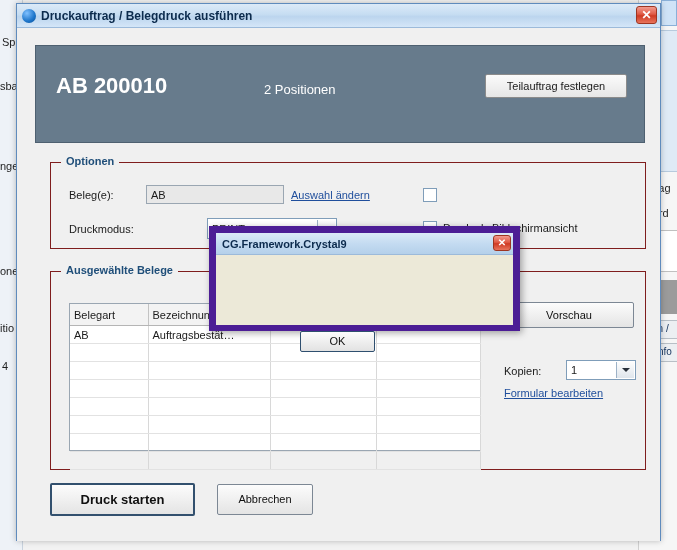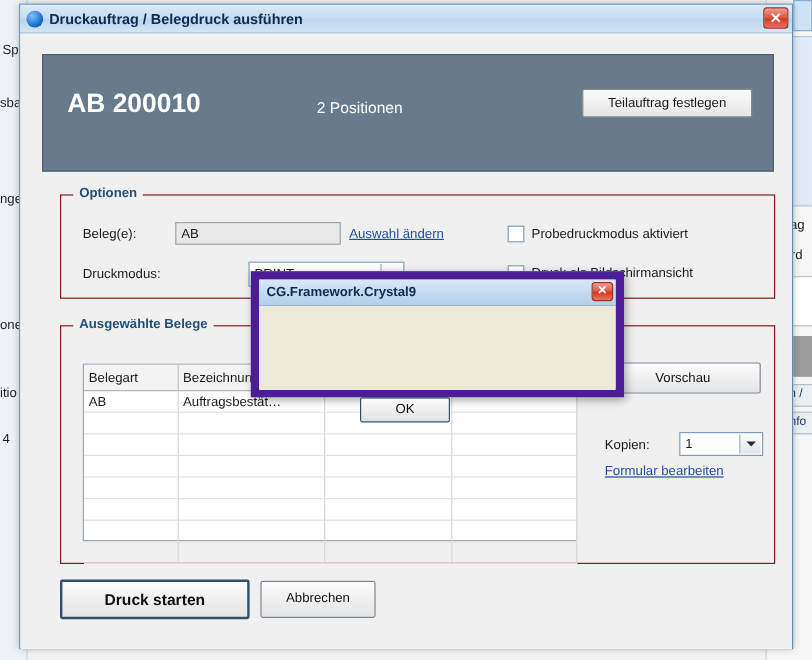--- a/index.html
+++ b/index.html
@@ -424,21 +424,20 @@
         <div class="field-label" style="left:18px; top:60px;">Druckmodus:</div>
         <div class="combo" style="left:112px; top:55px; width:130px; height:21px;margin-left:44px;">
           <span>PRINT</span>
           <span class="combo-btn">
               <span class="arrow-down"></span>
             </span>
         </div>
 
         <div class="checkbox-row" style="left:372px; top:25px;">
           <span class="checkbox"></span>
-          <span>Probedruckmodus aktiviert</span>
         </div>
         <div class="checkbox-row" style="left:372px; top:58px;">
           <span class="checkbox"></span>
           <span>Druck als Bildschirmansicht</span>
         </div>
       </div>
 
       <div class="group" id="group-belege">
         <div class="group-legend">Ausgewählte Belege</div>
 
@@ -516,21 +515,21 @@
         <div class="field-label" style="left:453px; top:93px;">Kopien:</div>
         <div class="combo" style="left:515px; top:88px; width:70px; height:20px;">
           <span>1</span>
           <span class="combo-btn">
               <span class="arrow-down"></span>
             </span>
         </div>
         <div class="linklabel" style="left:453px; top:115px;">Formular bearbeiten</div>
       </div>
 
-      <div class="btn primary" style="left:33px; top:455px; width:158px; height:33px; line-height:29px;">Druck starten</div>
+      <div class="btn primary" style="left:33px; top:455px; width:145px; height:33px; line-height:29px;">Druck starten</div>
       <div class="btn" style="left:200px; top:456px; width:96px; height:31px; line-height:29px;">Abbrechen</div>
 
     </div>
   </div>
 
   <div class="errdlg">
     <div class="errdlg-title">
       <span class="errdlg-title-text">CG.Framework.Crystal9</span>
       <span class="errdlg-close">✕</span>
     </div>

